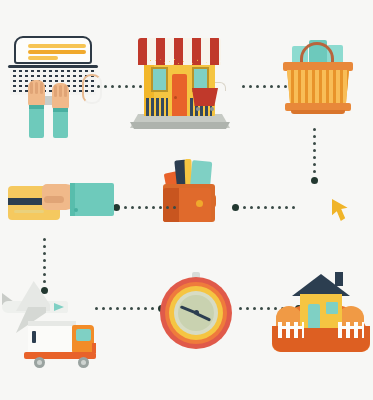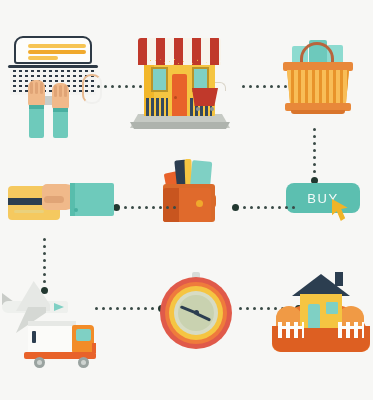--- a/index.html
+++ b/index.html
@@ -277,23 +277,20 @@
       <i class="dot"></i>
       <i class="dot"></i>
       <i class="dot"></i>
     <i class="dot"></i>
       <i class="dot"></i>
       <i class="dot"></i>
       <i class="dot head"></i>
   </div>
 
   <div class="node" id="buy">
-    <div class="buy-btn">
-      <span>BUY</span>
-    </div>
     <div class="buy-cursor"></div>
   </div>
 
   <div class="conn h rtl" style="left:232px;top:203px;">
     <i class="dot"></i>
       <i class="dot"></i>
       <i class="dot"></i>
       <i class="dot"></i>
       <i class="dot"></i>
     <i class="dot"></i>

